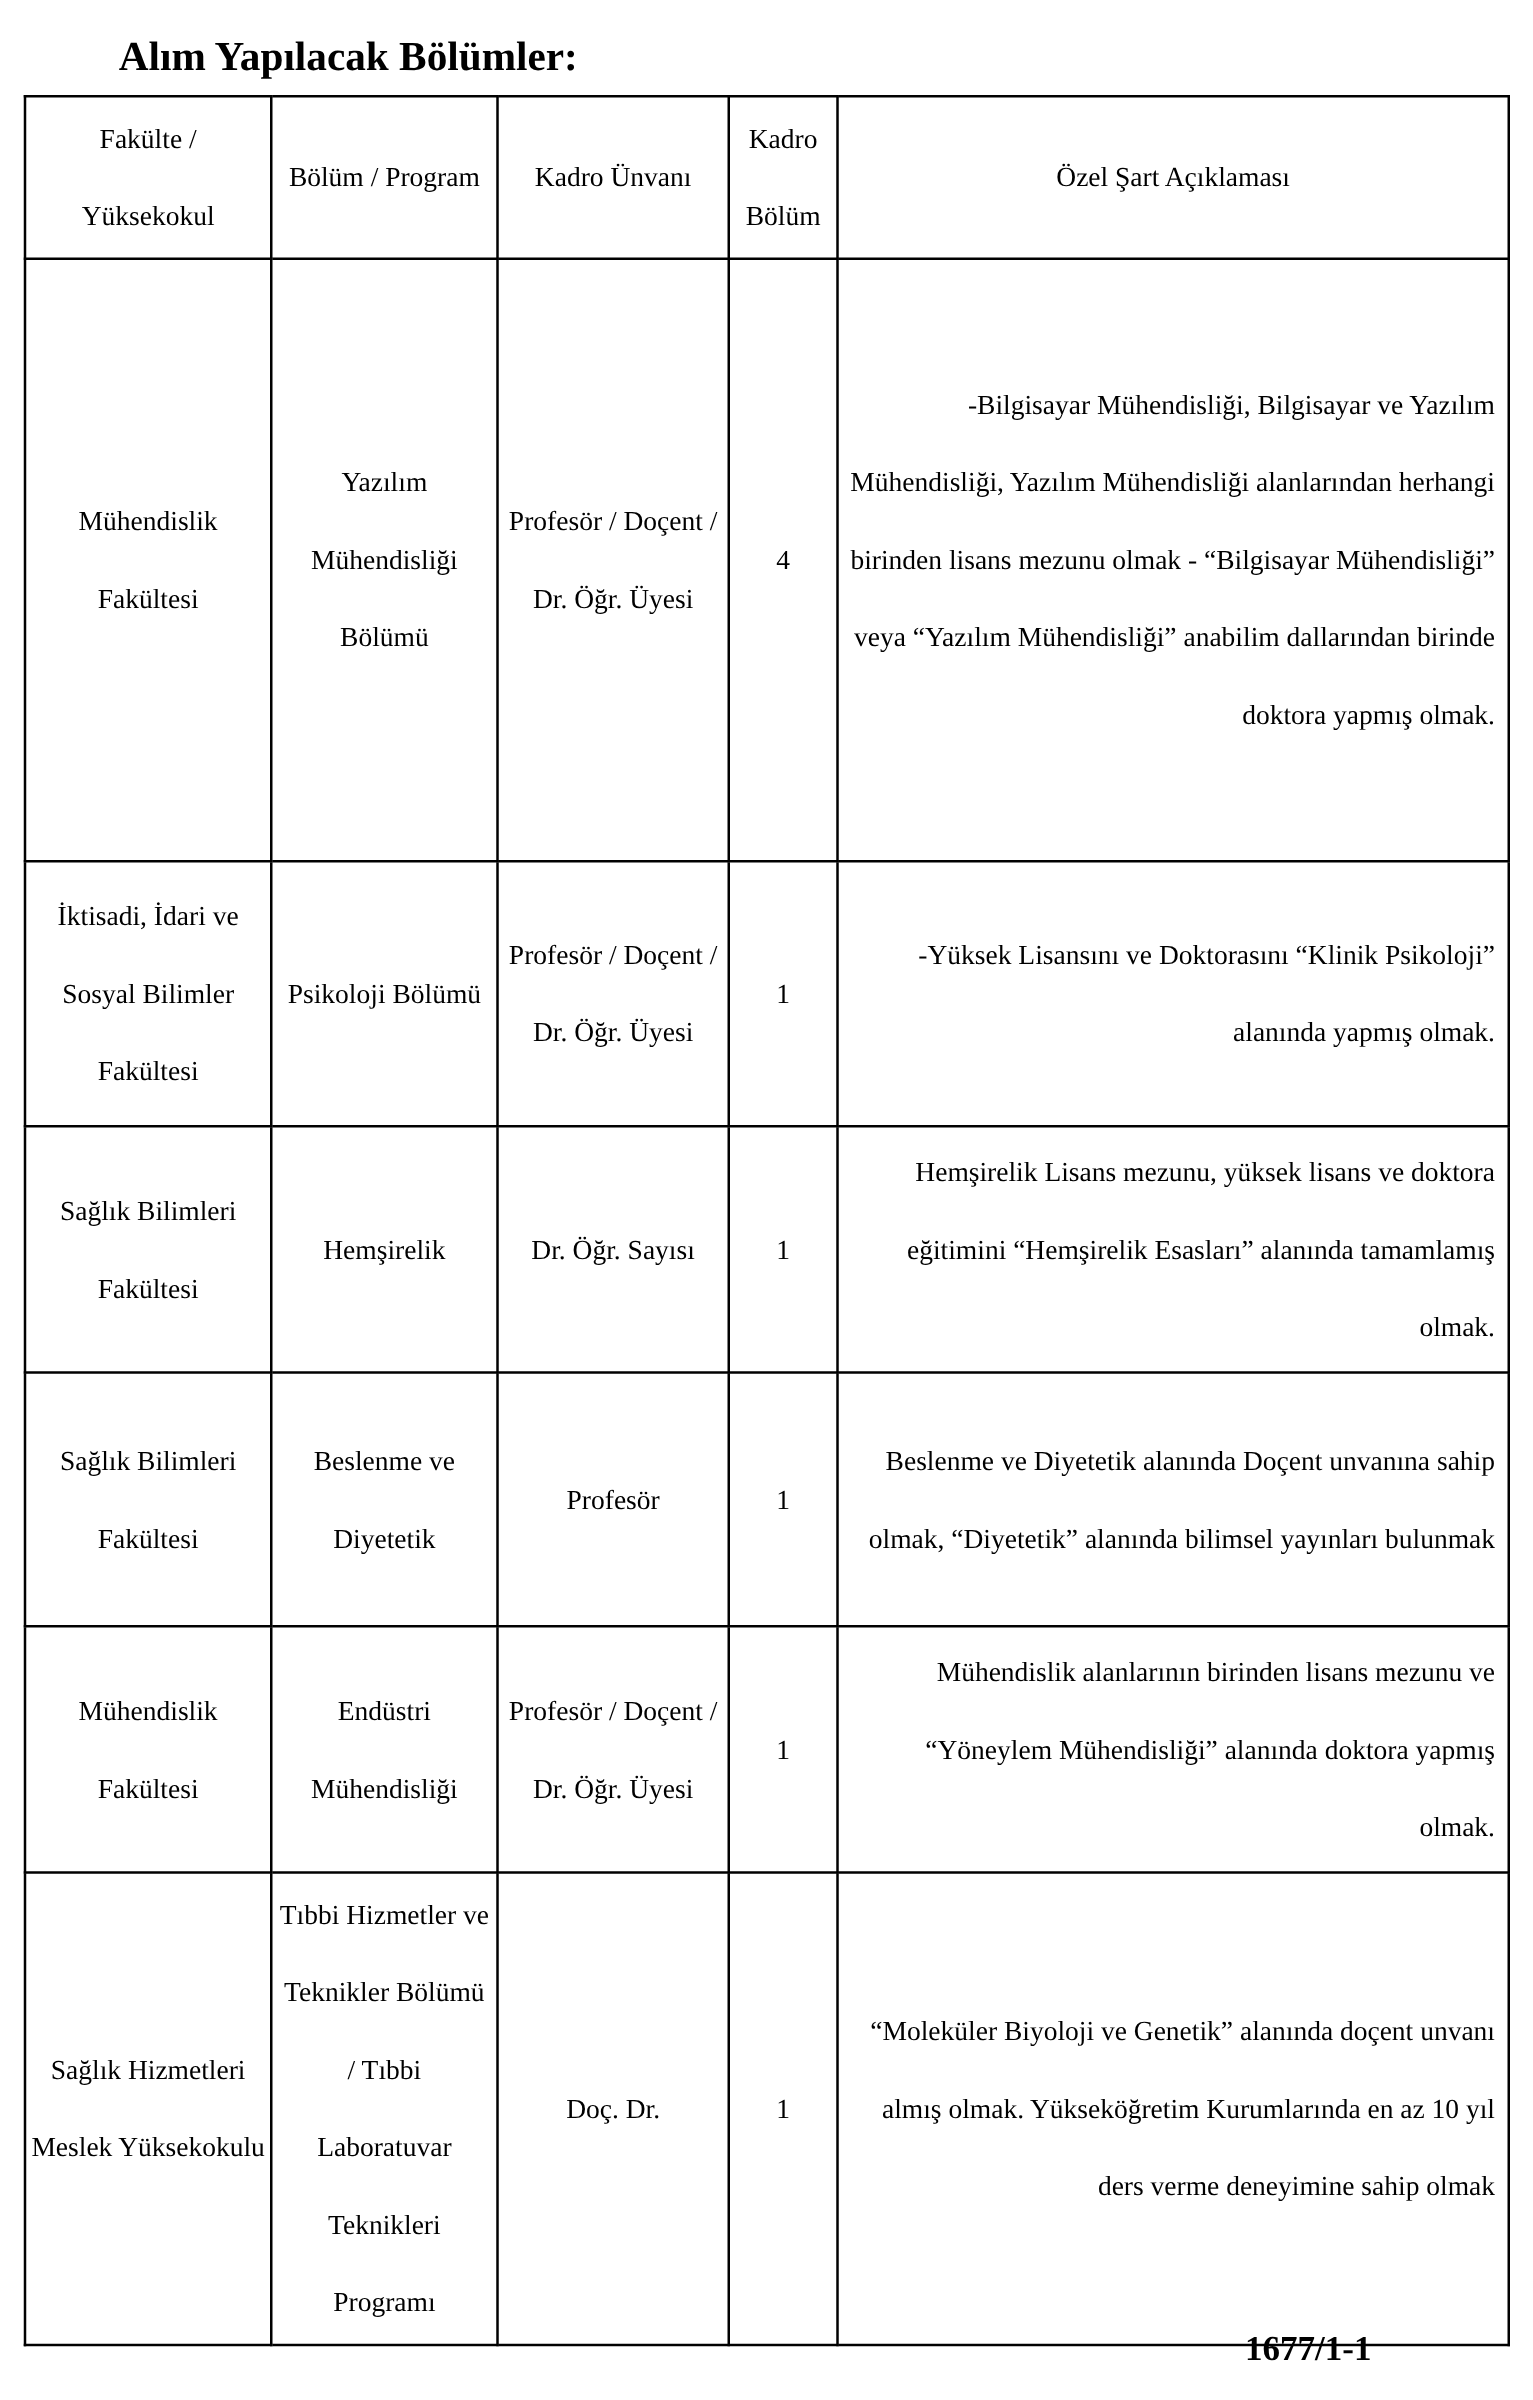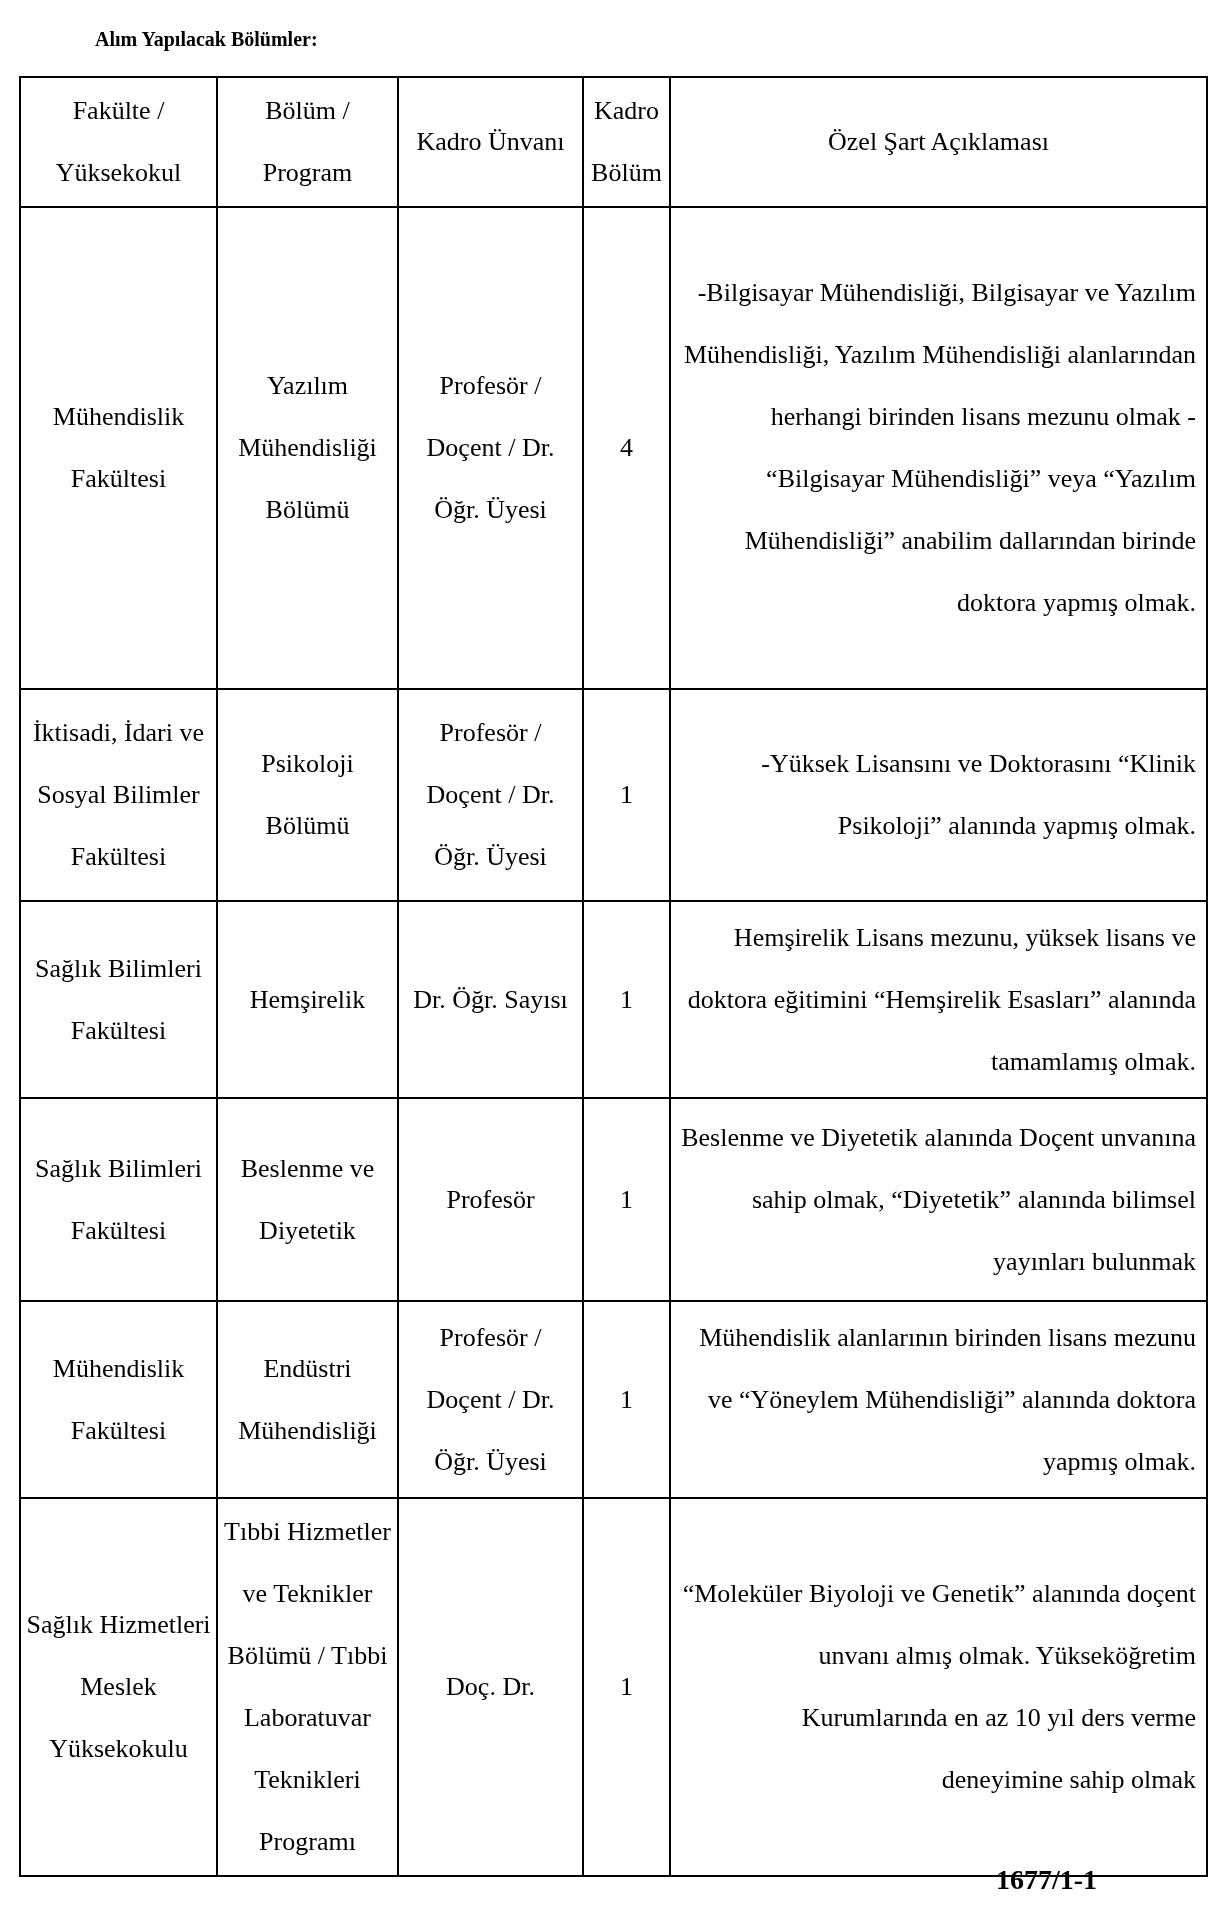--- a/index.html
+++ b/index.html
@@ -15,42 +15,42 @@
   .page {
     position: relative;
     width: 1226px;
     height: 1920px;
     background: #ffffff;
   }
   .doc-title {
     position: absolute;
     left: 95px;
     top: 28px;
-    font-size: 20px;
+    font-size: 33px;
     font-weight: bold;
     margin: 0;
     white-space: nowrap;
   }
   table.recruit {
     position: absolute;
     left: 19px;
     top: 76px;
     width: 1187px;
     border-collapse: collapse;
     table-layout: fixed;
   }
   table.recruit col.c1 { width: 197px; }
   table.recruit col.c2 { width: 181px; }
   table.recruit col.c3 { width: 185px; }
   table.recruit col.c4 { width: 87px;  }
   table.recruit col.c5 { width: 537px; }
   table.recruit th,
   table.recruit td {
     border: 2px solid #000000;
-    font-size: 26px;
+    font-size: 22px;
     font-weight: normal;
     line-height: 62px;
     vertical-align: middle;
     text-align: center;
     padding: 2px 4px;
     word-wrap: break-word;
   }
   table.recruit td.cond {
     text-align: right;
     padding-left: 6px;

